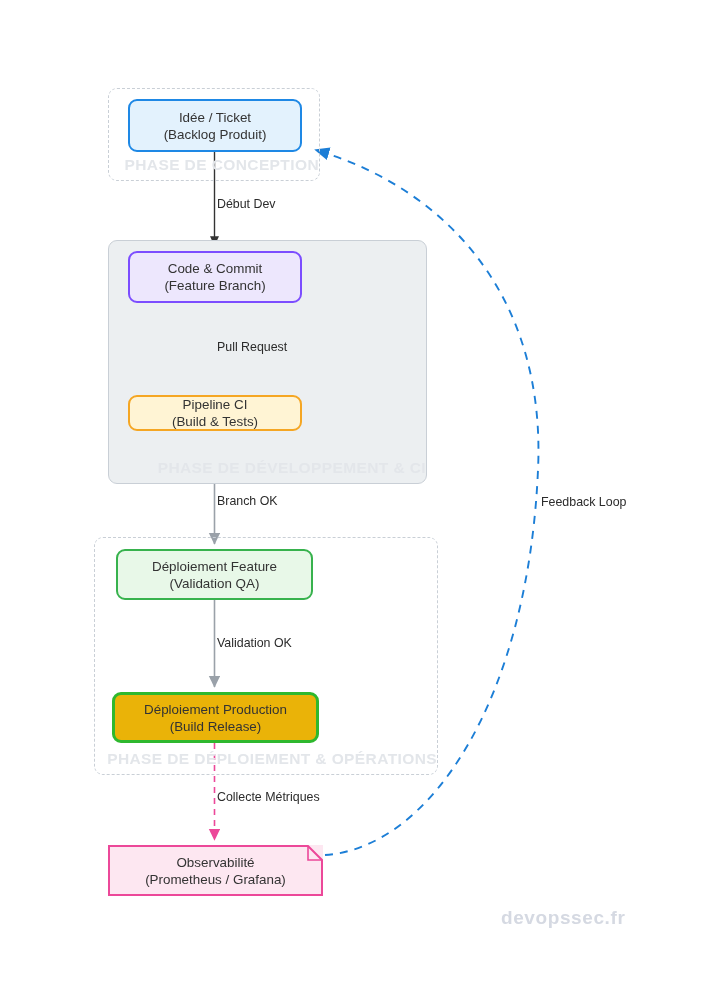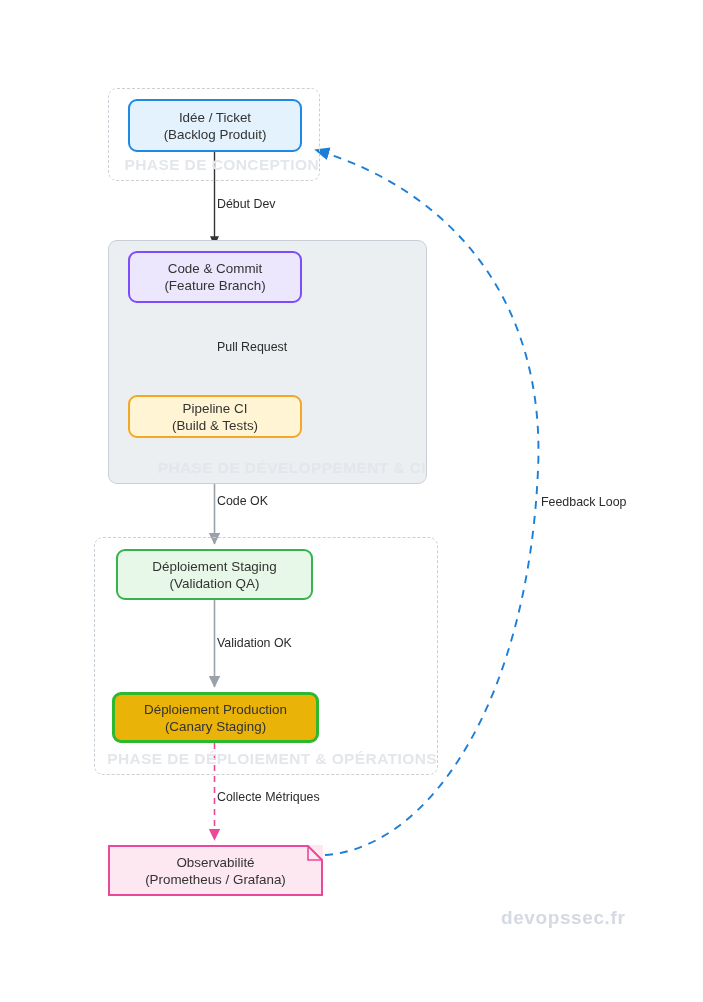--- a/index.html
+++ b/index.html
@@ -188,51 +188,51 @@
   <div class="node node-code" style="left:128px; top:251px; width:174px; height:52px;">
     <span class="l1">Code &amp; Commit</span>
     <span class="l2">(Feature Branch)</span>
   </div>
 
   <div class="node node-idee" style="left:128px; top:99px; width:174px; height:53px;">
     <span class="l1">Idée / Ticket</span>
     <span class="l2">(Backlog Produit)</span>
   </div>
 
-  <div class="node node-ci" style="left:128px; top:395px; width:174px; height:43px;">
+  <div class="node node-ci" style="left:128px; top:395px; width:174px; height:36px;">
     <span class="l1">Pipeline CI</span>
     <span class="l2">(Build &amp; Tests)</span>
   </div>
 
   <div class="node node-staging" style="left:116px; top:549px; width:197px; height:51px;">
-    <span class="l1">Déploiement Staging</span>
+    <span class="l1">Déploiement Feature</span>
     <span class="l2">(Validation QA)</span>
   </div>
 
   <div class="node node-prod" style="left:112px; top:692px; width:207px; height:51px;">
     <span class="l1">Déploiement Production</span>
-    <span class="l2">(Canary Staging)</span>
+    <span class="l2">(Build Release)</span>
   </div>
 
   <div class="node-note" style="left:108px; top:845px; width:215px; height:51px;">
     <svg class="note-svg" viewBox="0 0 215 51" preserveAspectRatio="none">
       <path d="M1,1 L200,1 L214,15 L214,50 L1,50 Z" fill="#fde7f1" stroke="#ec4899" stroke-width="2"></path>
       <path d="M200,1 L200,15 L214,15" fill="none" stroke="#ec4899" stroke-width="1.6"></path>
     </svg>
     <div class="note-label">
       <span class="l1">Observabilité</span>
       <span class="l2">(Prometheus / Grafana)</span>
     </div>
   </div>
 
   <div class="edge-label" style="left:217px; top:197px;">Début Dev</div>
 
   <div class="edge-label" style="left:217px; top:340px;">Pull Request</div>
 
-  <div class="edge-label" style="left:217px; top:494px;">Code OK</div>
+  <div class="edge-label" style="left:217px; top:494px;">Branch OK</div>
 
   <div class="edge-label" style="left:217px; top:636px;">Validation OK</div>
 
   <div class="edge-label" style="left:217px; top:790px;">Collecte Métriques</div>
 
   <div class="edge-label" style="left:541px; top:495px;">Feedback Loop</div>
 
   <div class="watermark" style="left:501px; top:899px;">devopssec.fr</div>
 
 </div>

